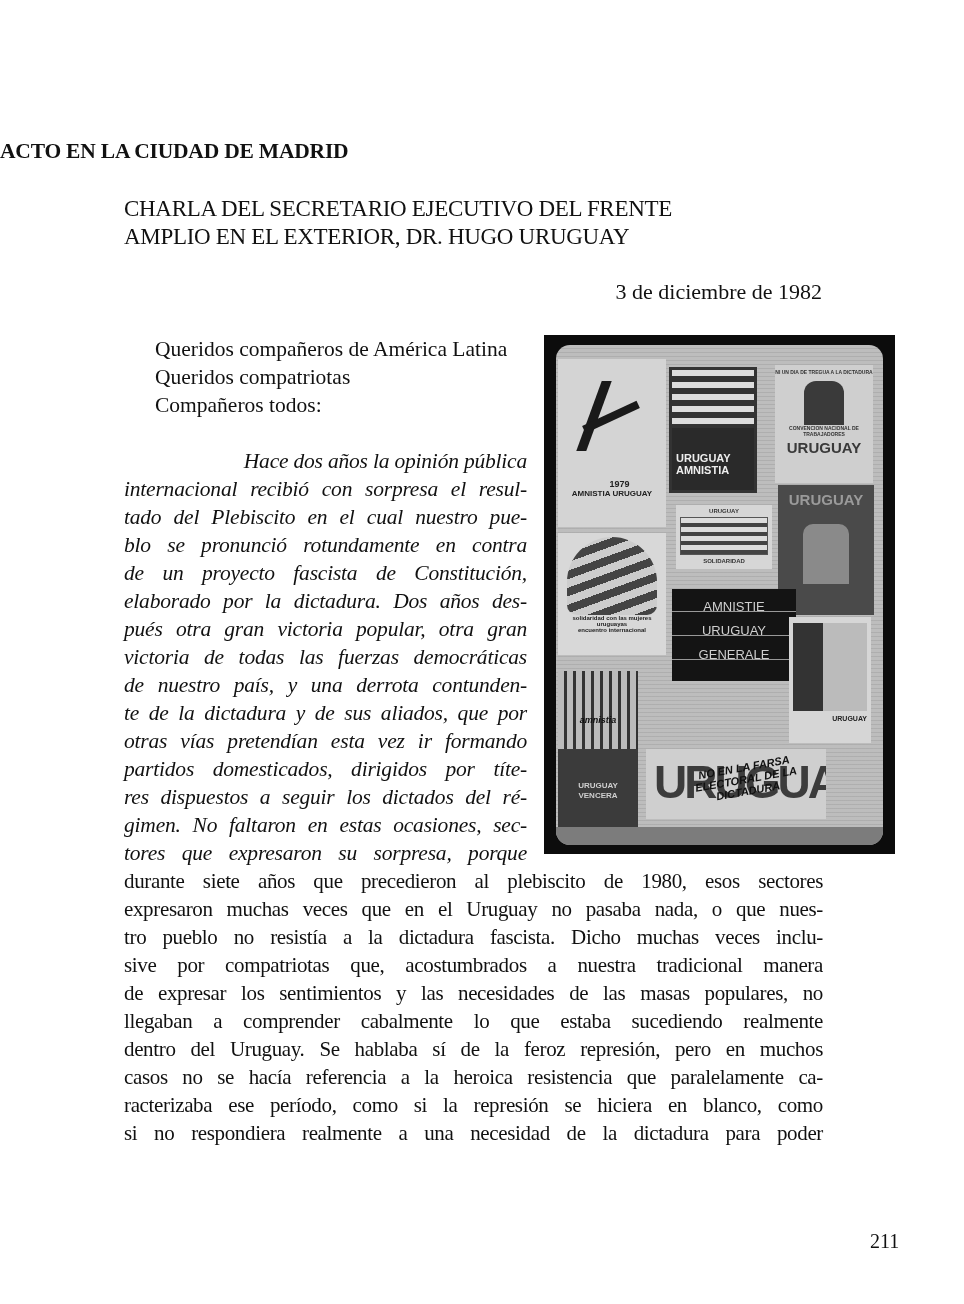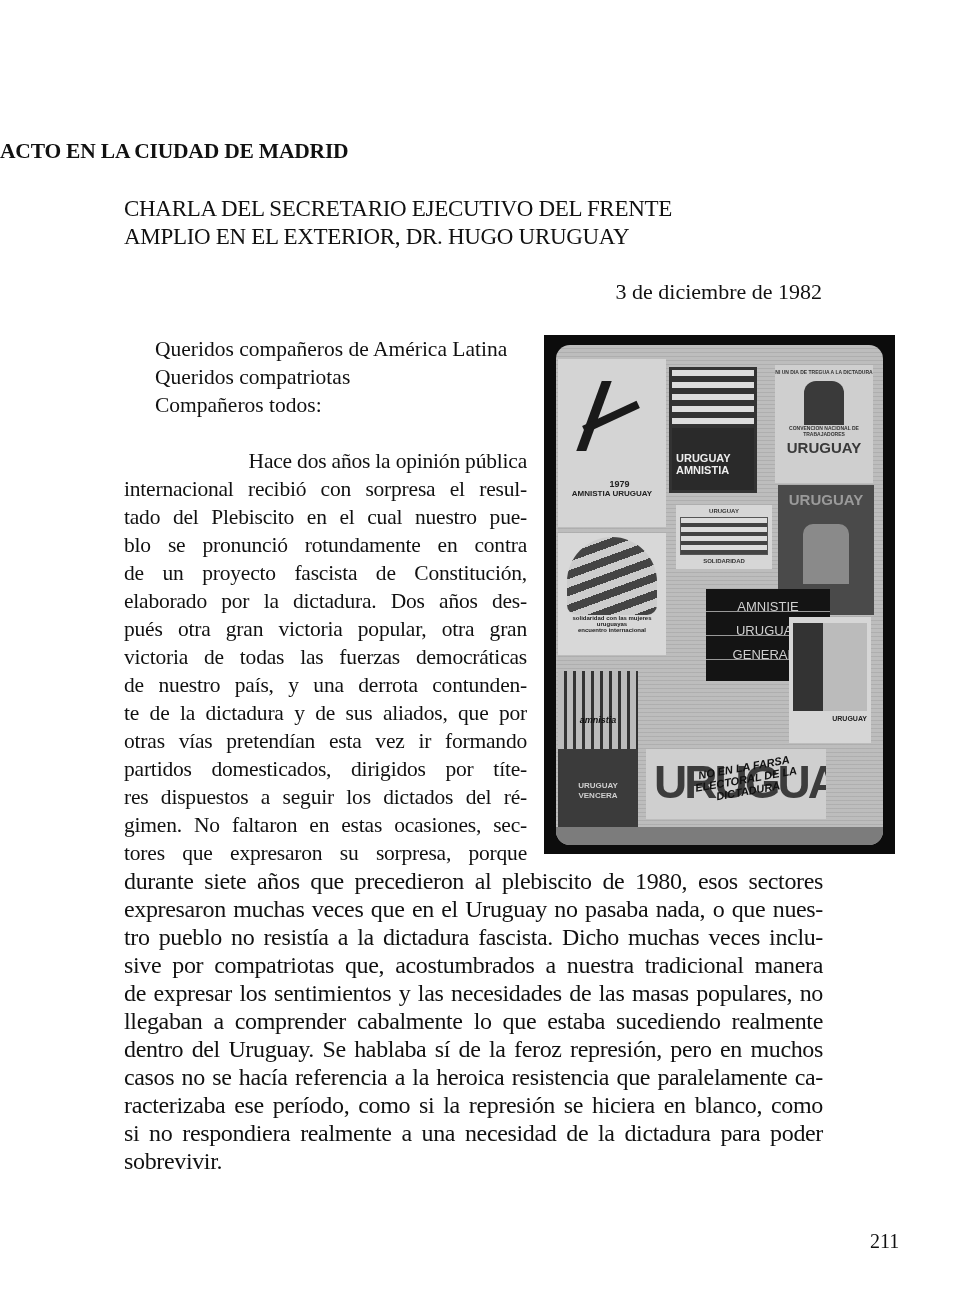--- a/index.html
+++ b/index.html
@@ -6,22 +6,22 @@
     body { width: 964px; height: 1304px; position: relative; overflow: hidden;
            font-family: "Liberation Serif", "DejaVu Serif", serif; color: #111; }
     .page-title { position: absolute; top: 139px; left: 0; width: 946px; 
                   font-weight: bold; font-size: 21.5px; letter-spacing: -0.2px; }
     .subtitle { position: absolute; top: 195px; left: 124px; width: 720px;
                 font-size: 23px; line-height: 28px; letter-spacing: -0.3px; }
     .date { position: absolute; top: 279px; right: 142px; font-size: 22px; }
     .salutation { position: absolute; top: 335px; left: 124px; font-size: 21.5px; line-height: 28px; margin-left: 31px; }
     .col-para { position: absolute; top: 447px; left: 124px; width: 403px; font-size: 21.5px;
                 line-height: 28px; text-align: justify; letter-spacing: -0.2px; }
-    .col-para .line { display: block; text-align: justify; text-align-last: justify; white-space: nowrap; }
-    .full-para { position: absolute; top: 867px; left: 124px; width: 699px; font-size: 24px;
+    .col-para .line { display: block; text-align: justify; text-align-last: justify; white-space: nowrap; font-style: italic; }
+    .full-para { position: absolute; top: 867px; left: 124px; width: 699px; font-size: 21px;
                  line-height: 28px; letter-spacing: -0.35px; }
     .full-para .line { display: block; text-align: justify; text-align-last: justify; white-space: nowrap; }
     .full-para .line.last { text-align-last: left; }
     .indent { display: inline-block; width: 72px; }
     .page-number { position: absolute; top: 1230px; left: 870px; font-size: 20px; }
 
     
     .photo { position: absolute; left: 544px; top: 335px; width: 351px; height: 519px;
              background: #0c0c0c; }
     .photo-inner { position: absolute; left: 12px; top: 10px; width: 327px; height: 500px;
@@ -45,21 +45,21 @@
     .p3 .big { font-size: 15px; margin-top: 2px; color: #3a3a3a; }
     .p4 { left: 120px; top: 160px; width: 96px; height: 64px; background: #d6d6d6; color: #333; font-size: 6px; padding-top: 3px; }
     .p4 .flag { margin: 3px 4px; height: 36px; border: 1px solid #555;
                 background: repeating-linear-gradient(180deg, #ddd 0 5px, #444 5px 9px); }
     .p5 { left: 222px; top: 140px; width: 96px; height: 130px; background: #4a4a4a; color: #9a9a9a; font-size: 15px; padding-top: 6px; }
     .p5 .mark { margin: 16px auto 0; width: 46px; height: 60px; background: #8a8a8a; border-radius: 10px 10px 0 0; }
     .p6 { left: 2px; top: 188px; width: 108px; height: 122px; background: #d8d8d8; color: #222; font-size: 6px; }
     .p6 .tree { margin: 4px auto 0; width: 90px; height: 78px; border-radius: 45px 45px 10px 10px;
                 background: repeating-linear-gradient(160deg, #444 0 8px, #ccc 8px 16px); }
     .p7 { left: 116px; top: 244px; width: 124px; height: 92px; background: #141414; color: #cfcfcf; font-size: 13px; font-weight: normal; padding-top: 6px; line-height: 24px;
-          background-image: repeating-linear-gradient(180deg, transparent 0 22px, #999 22px 23px, transparent 23px 24px); margin-left: 34px; }
+          background-image: repeating-linear-gradient(180deg, transparent 0 22px, #999 22px 23px, transparent 23px 24px); }
     .p8 { left: 233px; top: 272px; width: 82px; height: 126px; background: #d6d6d6; color: #222; font-size: 6px; }
     .p8 .face { margin: 6px 4px 0; height: 88px; background: linear-gradient(90deg, #333 0 40%, #bbb 40% 100%); }
     .p8 .big { font-size: 7px; margin-top: 4px; text-align: right; padding-right: 4px; }
     .p9 { left: 2px; top: 326px; width: 80px; height: 158px; background: #d6d6d6; }
     .p9 .top { height: 78px; background: repeating-linear-gradient(90deg, #bbb 0 6px, #333 6px 9px); color: #111; font-size: 9px; font-style: italic; padding-top: 44px; box-sizing: border-box; }
     .p9 .bottom { height: 80px; background: #3b3b3b; color: #cfcfcf; font-size: 8px; padding-top: 32px; box-sizing: border-box; line-height: 10px; }
     .p10 { left: 90px; top: 404px; width: 180px; height: 70px; background: #cfcfcf; }
     .p10 .word { position: absolute; left: 8px; top: 8px; font-size: 46px; color: #3c3c3c; letter-spacing: -3px; line-height: 50px; }
     .p10 .over { position: absolute; left: 20px; top: 12px; font-size: 11px; color: #111; transform: rotate(-10deg); font-style: italic; }
     .photo-base { position: absolute; left: 0; bottom: 0; width: 100%; height: 18px; background: #7c7c7c; }
@@ -104,21 +104,20 @@
   <div class="line">durante siete años que precedieron al plebiscito de 1980, esos sectores</div>
   <div class="line">expresaron muchas veces que en el Uruguay no pasaba nada, o que nues-</div>
   <div class="line">tro pueblo no resistía a la dictadura fascista. Dicho muchas veces inclu-</div>
   <div class="line">sive por compatriotas que, acostumbrados a nuestra tradicional manera</div>
   <div class="line">de expresar los sentimientos y las necesidades de las masas populares, no</div>
   <div class="line">llegaban a comprender cabalmente lo que estaba sucediendo realmente</div>
   <div class="line">dentro del Uruguay. Se hablaba sí de la feroz represión, pero en muchos</div>
   <div class="line">casos no se hacía referencia a la heroica resistencia que paralelamente ca-</div>
   <div class="line">racterizaba ese período, como si la represión se hiciera en blanco, como</div>
   <div class="line">si no respondiera realmente a una necesidad de la dictadura para poder</div>
-  <div class="line last">sobrevivir.</div>
 </div>
 
 <div class="photo">
   <div class="photo-inner">
     <div class="poster p1">
       <div class="scribble"></div>
       <span class="yr">1979</span>
       <span>AMNISTIA URUGUAY</span>
     </div>
     <div class="poster p2">

